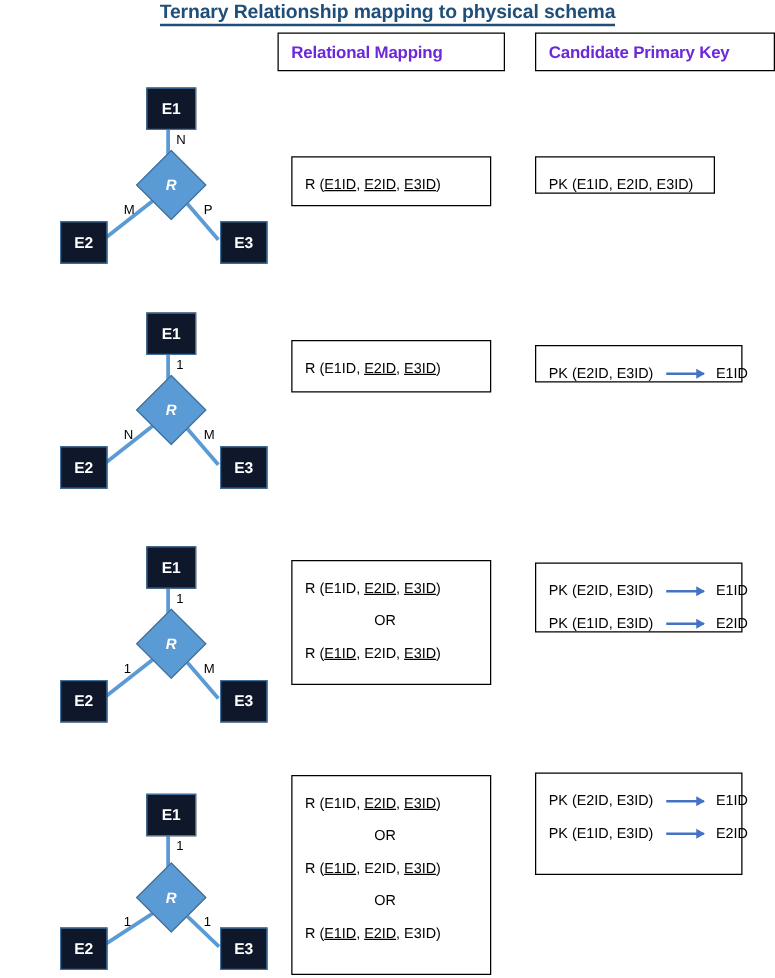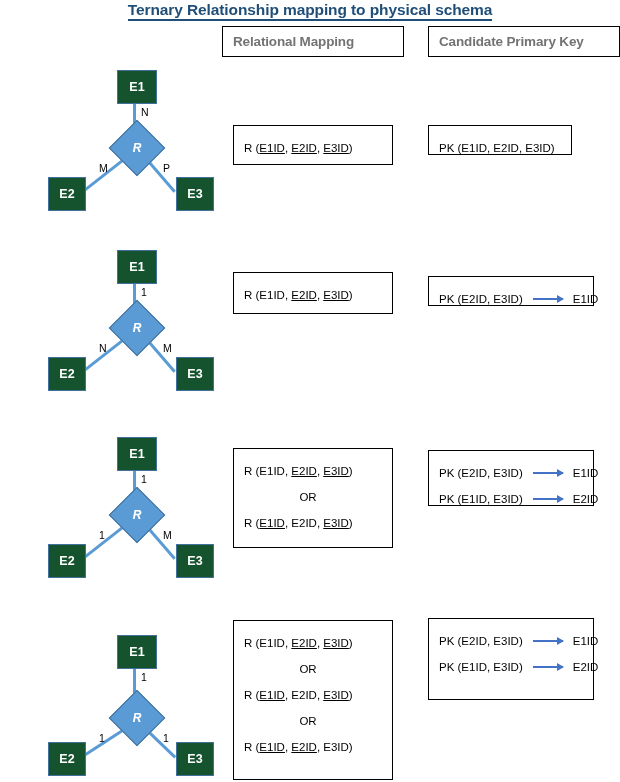--- a/index.html
+++ b/index.html
@@ -30,21 +30,21 @@
     border-bottom: 2px solid #1F4E79;
     padding-bottom: 1px;
     margin-top: 31px;
   }
 
   
   .col-header {
     position: absolute;
     border: 1px solid #000000;
     box-sizing: border-box;
-    color: #737373;
+    color: #6d28d9;
     font-weight: bold;
     font-size: 13.5px;
     display: flex;
     align-items: center;
     padding-left: 10px;
     letter-spacing: -0.15px;
   }
   #header-relational { left: 222px; top: 26px; width: 182px; height: 31px; }
   #header-candidate  { left: 428px; top: 26px; width: 192px; height: 31px; }
 
@@ -88,21 +88,21 @@
     position: absolute;
     right: -1px; top: -3px;
     border-left: 7px solid #4472C4;
     border-top: 4px solid transparent;
     border-bottom: 4px solid transparent;
   }
 
   
   .entity {
     position: absolute;
-    background: #14532d;
+    background: #0f172a;
     border: 1px solid #41719C;
     box-sizing: border-box;
     color: #ffffff;
     font-weight: bold;
     font-size: 12.5px;
     display: flex;
     align-items: center;
     justify-content: center;
   }
   .diamond {

